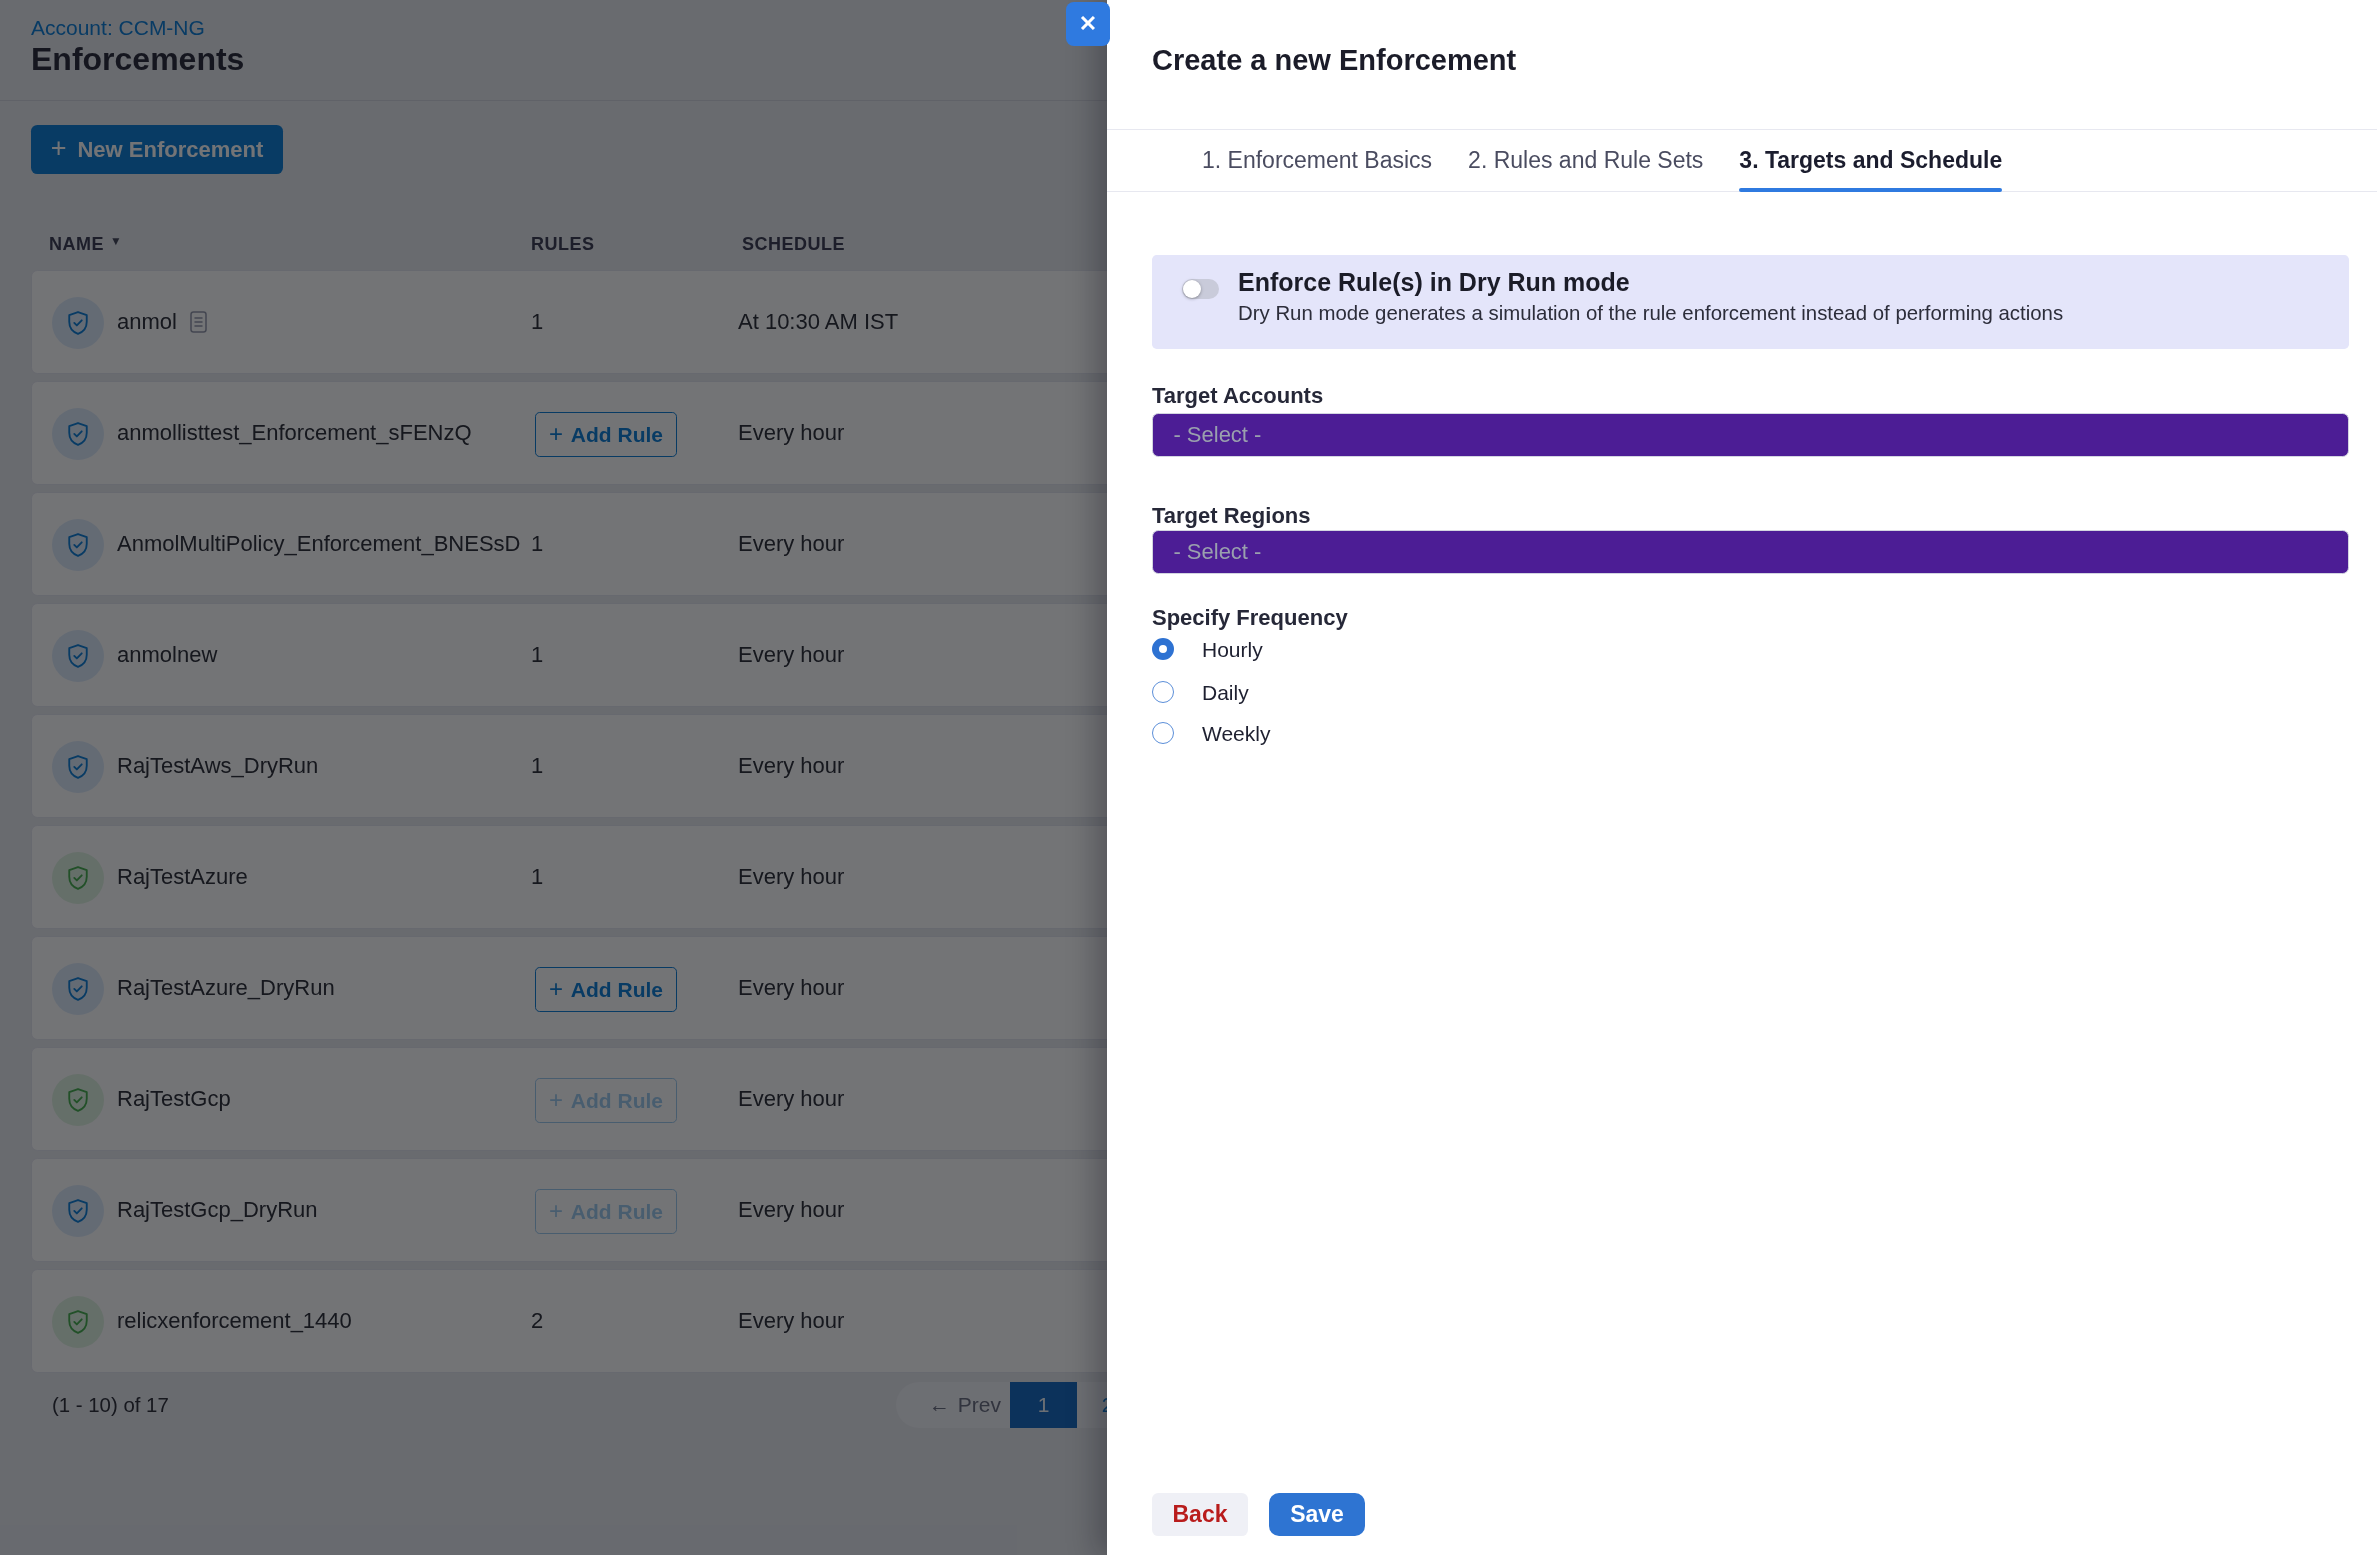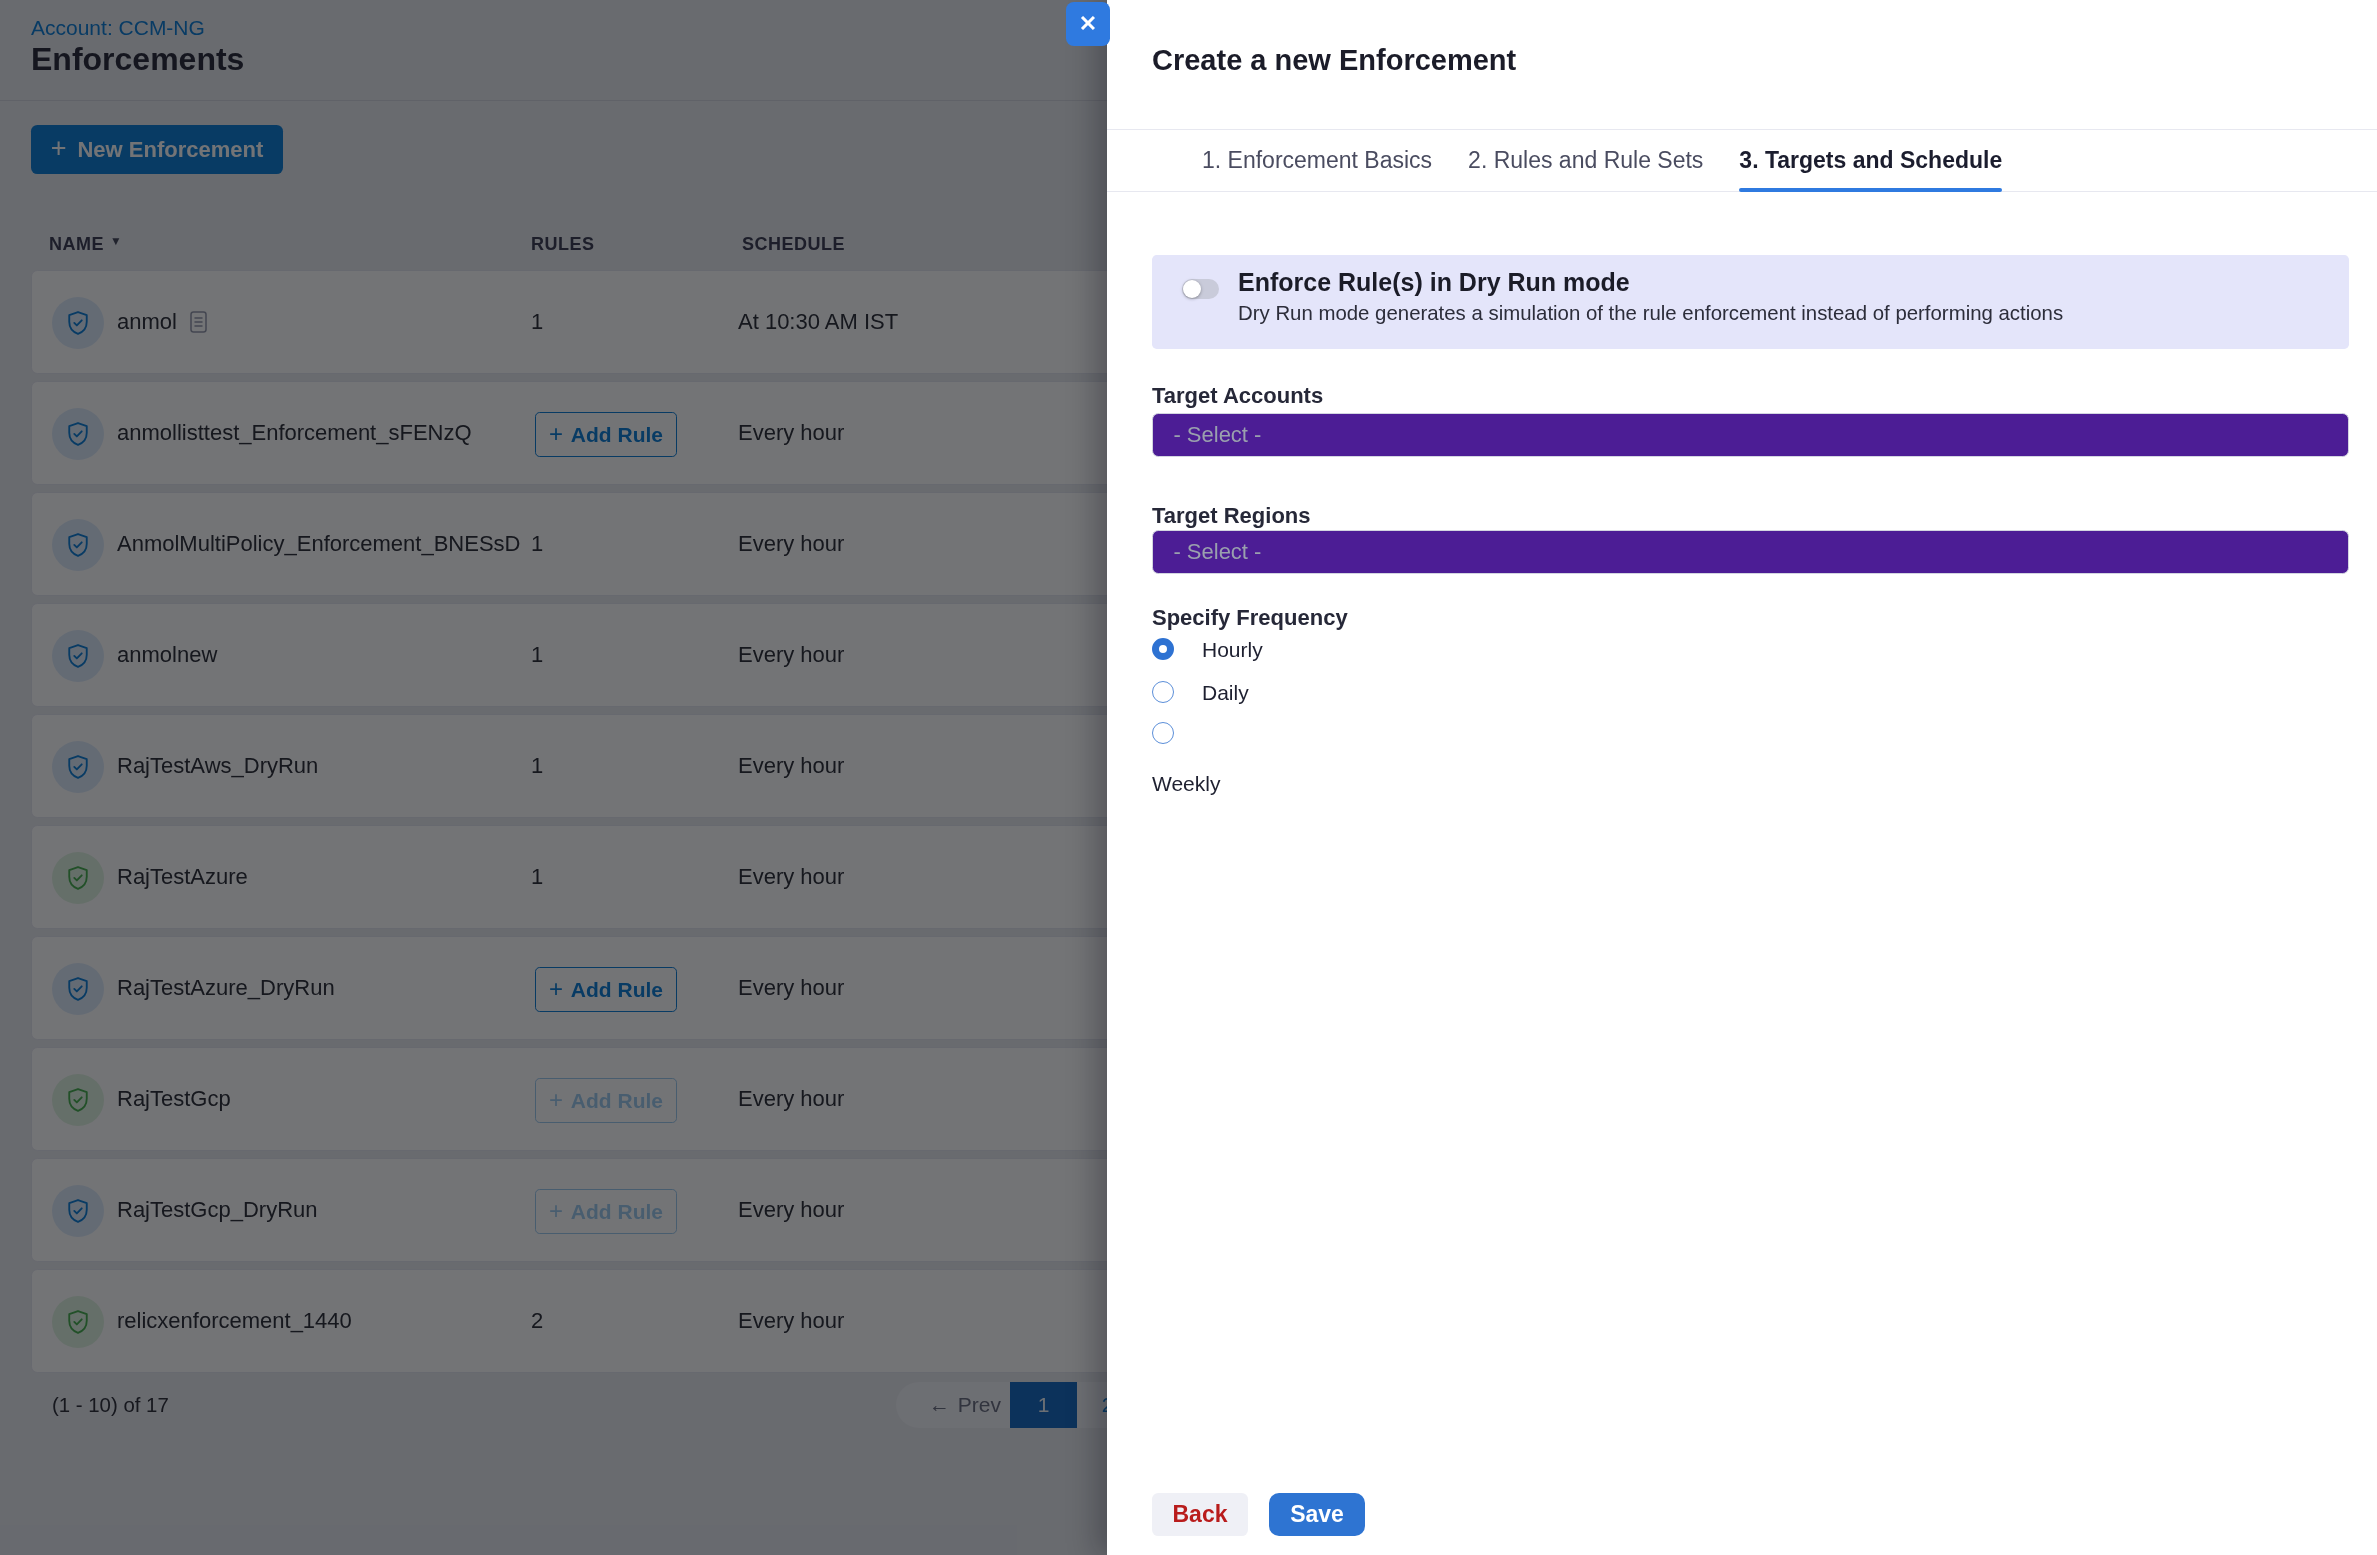--- a/index.html
+++ b/index.html
@@ -91,21 +91,21 @@
   .label-accounts { top:383px; }
   .label-regions  { top:503px; }
   .label-frequency{ top:605px; }
   .select-box { position:absolute; left:45px; width:1197px; height:44px; background:#4c1d95;
     border:0.8px solid #d2d5e0; border-radius:6.3px; display:flex; align-items:center;
     padding-left:20.4px; font-size:22px; color:#9aa0ae; cursor:pointer; }
   .select-accounts { top:413px; }
   .select-regions  { top:530px; }
 
   .radio-row { position:absolute; left:45px; height:27px; display:flex; align-items:flex-start; gap:28px; cursor:pointer; }
-  .radio-row-0 { top:638px; } .radio-row-1 { top:681px; } .radio-row-2 { top:722px;flex-direction:column; }
+  .radio-row-0 { top:638px; } .radio-row-1 { top:681px; } .radio-row-2 { top:722px; }
   .radio { width:22px; height:22px; border-radius:50%; background:#fff; border:1.6px solid #5c8fd9; flex:none; }
   .radio.selected { border:7px solid #2e72d2; }
   .radio-label { font-size:21px; color:#1e2030; font-weight:500; }
 
   .btn-back { position:absolute; left:45px; top:1493px; width:96px; height:43px;
     background:#eff0f6; color:#b91c1c; border:none; border-radius:6.3px;
     font-family:inherit; font-size:23px; font-weight:600; cursor:pointer; }
   .btn-save { position:absolute; left:162px; top:1493px; width:96px; height:43px;
     background:#2e74d2; color:#fff; border:none; border-radius:10px;
     font-family:inherit; font-size:23px; font-weight:600; cursor:pointer; }

